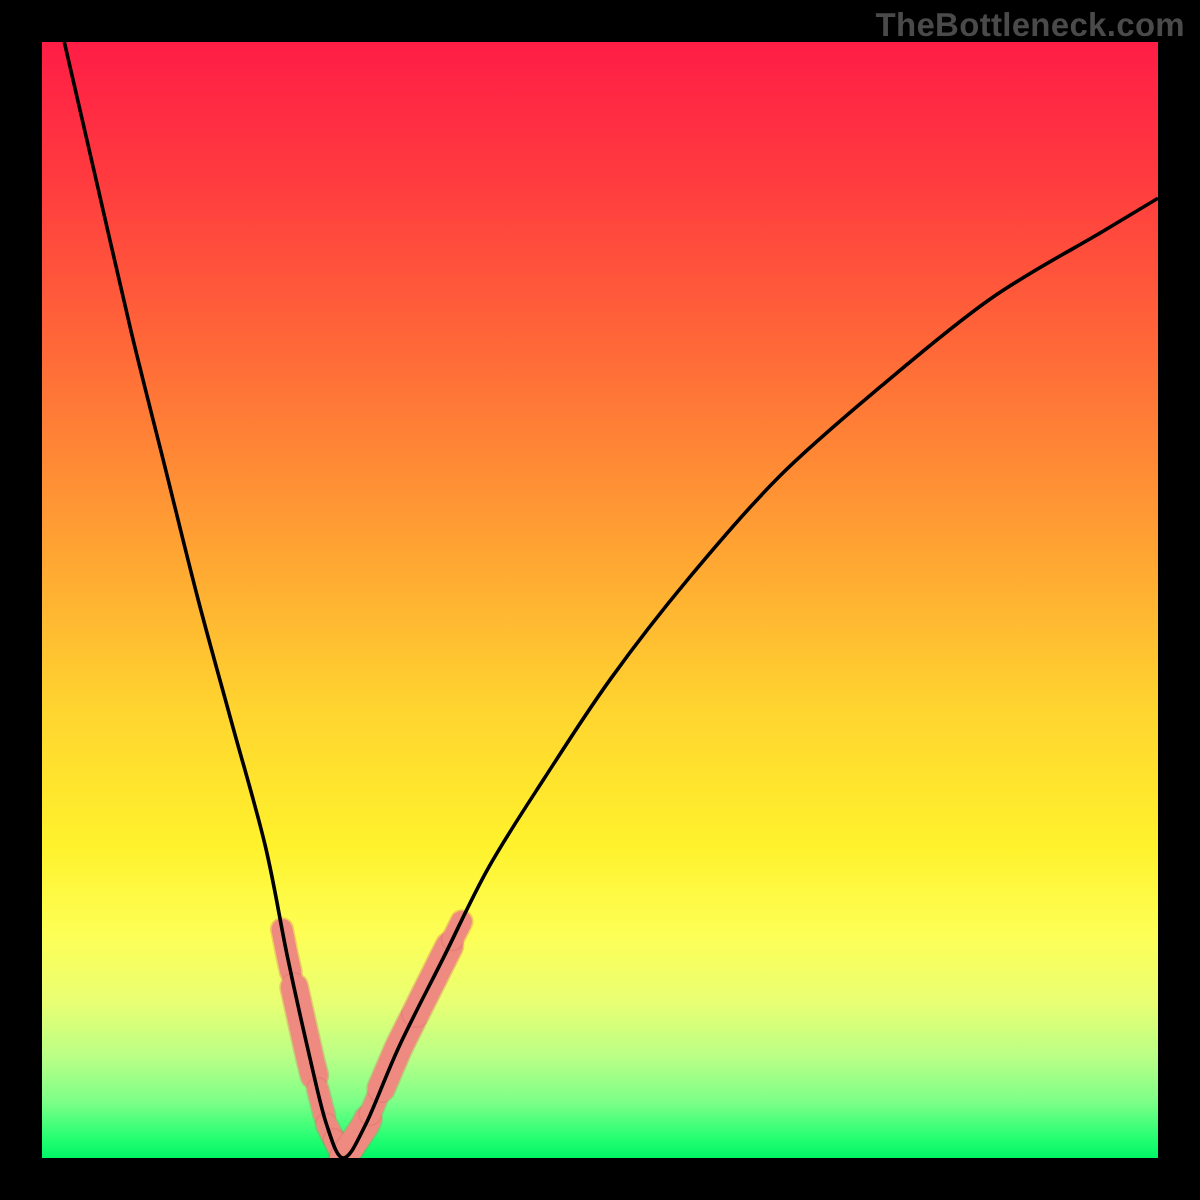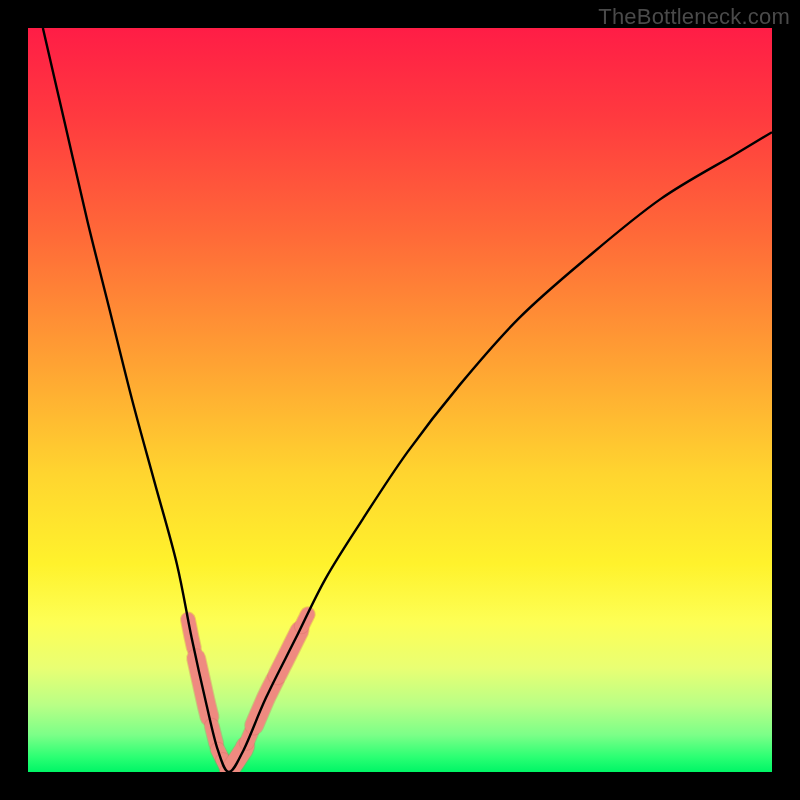--- a/index.html
+++ b/index.html
@@ -45,21 +45,21 @@
     top: 0;
     width: 744px;
     height: 744px;
   }
   .watermark {
     position: absolute;
     top: 4px;
     right: 10px;
     color: #4a4a4a;
     font-size: 22px;
-    font-weight: 400;
+    font-weight: 700;
     letter-spacing: 0.2px;
     user-select: none;
   }
 </style>
 </head>
 <body>
 
 <div class="frame">
   <div class="plot-area">
     <svg class="curve-svg" viewBox="0 0 744 744" preserveAspectRatio="none">

